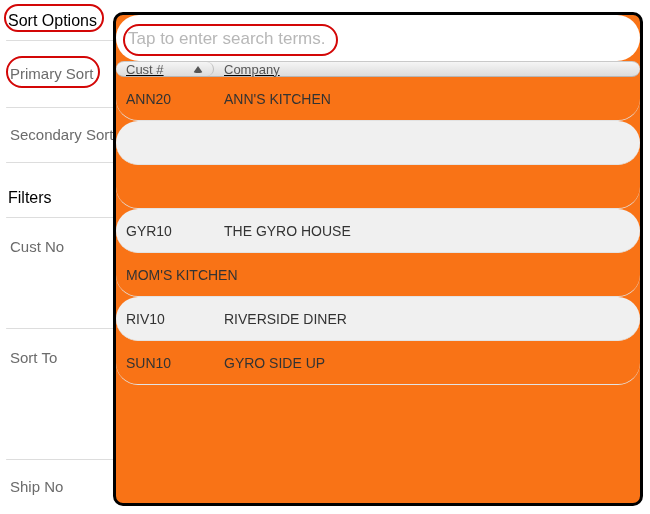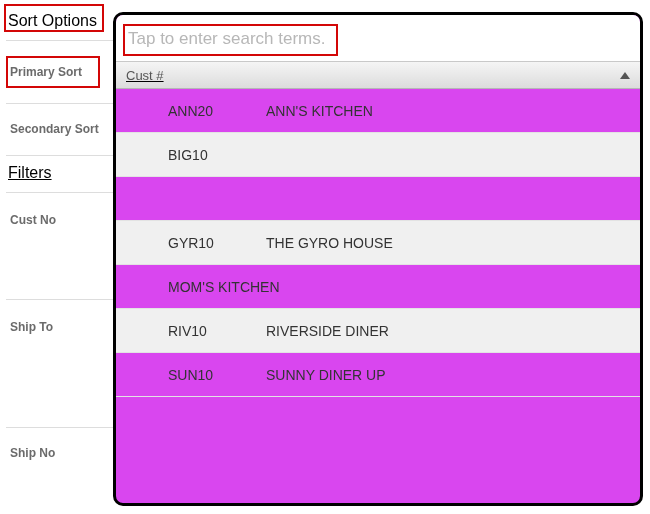--- a/index.html
+++ b/index.html
@@ -1,15 +1,15 @@
 <!DOCTYPE html>
 <html><head>
   <meta charset="utf-8">
   <style>
-    * { box-sizing: border-box; margin: 0; padding: 0; }
+    * { box-sizing: border-box; margin: 0; padding: 0; border-radius: 25px; }
     body {
       font-family: -apple-system, "Helvetica Neue", Arial, sans-serif;
       width: 650px;
       height: 514px;
       background: #fff;
       position: relative;
       overflow: hidden;
     }
     .sidebar {
       position: absolute;
@@ -19,62 +19,62 @@
       height: 514px;
       padding: 8px 0 0 6px;
     }
     .section-header {
       font-size: 16px;
       font-weight: 400;
       color: #000;
       padding: 4px 2px 8px 2px;
     }
     .sidebar-item {
-      font-size: 12px;
-      font-weight: 700;
+      font-size: 15px;
+      font-weight: 400;
       color: #6b6b6b;
       padding: 16px 2px 16px 4px;
       line-height: 1.2;
       white-space: nowrap;
     }
     .sidebar-divider {
       border-top: 1px solid #ddd;
       margin: 2px 0;
     }
     .primary-sort-row { padding-top: 22px; padding-bottom: 22px; }
-    .filters-header { margin-top: 4px; text-decoration: underline; }
+    .filters-header { margin-top: 22px; }
     .popup {
       position: absolute;
       left: 113px;
       top: 12px;
       width: 530px;
       height: 494px;
       border: 3px solid #000;
       border-radius: 10px;
-      background: #d946ef;
+      background: #f97316;
       display: flex;
       flex-direction: column;
       overflow: hidden;
     }
     .search-wrap {
       padding: 8px 10px 6px 10px;
       background: #fff;
     }
     .search-input {
       width: 100%;
       border: none;
       font-size: 17px;
       color: #333;
       padding: 6px 2px;
       outline: none;
     }
     .search-input::placeholder { color: #b7b7b7; }
     .table-header {
       display: flex;
-      height: 28px;
+      height: 16px;
       background: linear-gradient(#f5f5f5, #dcdcdc);
       border-top: 1px solid #c9c9c9;
       border-bottom: 1px solid #b6b6b6;
       text-decoration: underline;
     }
     .th {
       display: flex;
       align-items: center;
       font-size: 13px;
       color: #555;
@@ -95,21 +95,20 @@
       flex: 1;
       overflow-y: auto;
     }
     .row {
       display: flex;
       height: 44px;
       align-items: center;
       font-size: 14px;
       color: #333;
       border-bottom: 1px solid #e3e3e3;
-      padding-left: 42px;
     }
     .row:nth-child(even) { background: #f0f0f0; }
     .cell-cust {
       width: 98px;
       padding: 0 10px;
     }
     .cell-company {
       flex: 1;
       padding: 0 10px;
     }
@@ -132,58 +131,60 @@
   <div class="section-header">Sort Options</div>
   <div class="sidebar-divider"></div>
   <div class="sidebar-item primary-sort-row">Primary Sort</div>
   <div class="sidebar-divider"></div>
   <div class="sidebar-item">Secondary Sort</div>
   <div class="sidebar-divider"></div>
   <div class="section-header filters-header">Filters</div>
   <div class="sidebar-divider"></div>
   <div class="sidebar-item" style="padding-top:18px;padding-bottom:70px;">Cust No</div>
   <div class="sidebar-divider"></div>
-  <div class="sidebar-item" style="padding-top:18px;padding-bottom:90px;">Ship To</div>
+  <div class="sidebar-item" style="padding-top:18px;padding-bottom:90px;">Sort To</div>
   <div class="sidebar-divider"></div>
   <div class="sidebar-item">Ship No</div>
 </div>
 
 <div class="popup">
   <div class="search-wrap">
     <input type="text" class="search-input" placeholder="Tap to enter search terms." style="">
   </div>
   <div class="table-header">
     <div class="th th-cust">
       <span>Cust #</span>
       <span class="sort-arrow"></span>
     </div>
+    <div class="th">
+      <span>Company</span>
+    </div>
   </div>
   <div class="table-body" id="table-body">
       <div class="row">
         <div class="cell-cust">ANN20</div>
         <div class="cell-company">ANN'S KITCHEN</div>
       </div>
       <div class="row">
-        <div class="cell-cust">BIG10</div>
       </div>
       <div class="row">
       </div>
       <div class="row">
         <div class="cell-cust">GYR10</div>
         <div class="cell-company">THE GYRO HOUSE</div>
       </div>
       <div class="row">
         <div class="cell-company">MOM'S KITCHEN</div>
       </div>
       <div class="row">
         <div class="cell-cust">RIV10</div>
         <div class="cell-company">RIVERSIDE DINER</div>
       </div>
       <div class="row">
         <div class="cell-cust">SUN10</div>
-        <div class="cell-company">SUNNY DINER UP</div>
+        <div class="cell-company">GYRO SIDE UP</div>
       </div>
     </div>
 </div>
 
 <div class="anno anno-sort-options"></div>
 <div class="anno anno-primary-sort"></div>
 <div class="anno anno-search"></div>
 
 </body></html>

